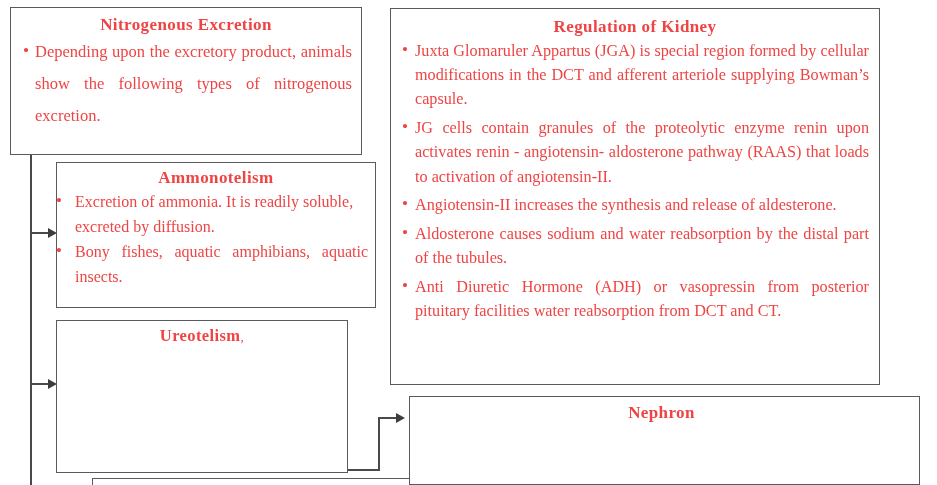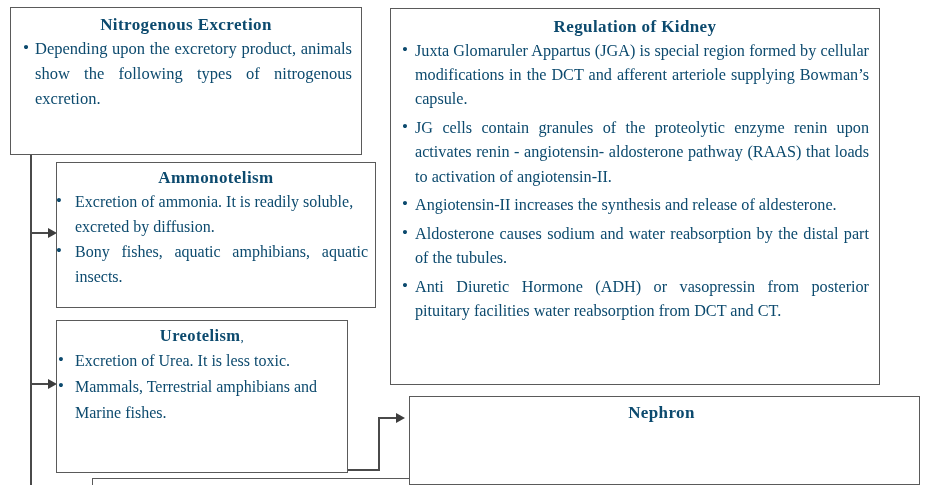--- a/index.html
+++ b/index.html
@@ -7,21 +7,21 @@
     padding: 0;
     background: #ffffff;
   }
   #page {
     position: relative;
     width: 937px;
     height: 485px;
     overflow: hidden;
     background: #ffffff;
     font-family: "Liberation Serif", "DejaVu Serif", serif;
-    color: #0c4a6e;
+    color: #ef4444;
   }
 
   
   .box {
     position: absolute;
     box-sizing: border-box;
     border: 1.6px solid #5a5a5a;
     background: #ffffff;
     overflow: hidden;
   }
@@ -51,21 +51,21 @@
     line-height: inherit;
   }
   .just { text-align: justify; text-align-last: left; }
 
   
   #box-nitro {
     left: 10px; top: 7px; width: 352px; height: 148px;
     padding: 6px 9px 0 9px;
   }
   #box-nitro .box-title { font-size: 17px; line-height: 22px; }
-  #box-nitro ul.bl { font-size: 16.5px; line-height: 25px; padding-left: 2px; }
+  #box-nitro ul.bl { font-size: 16.5px; line-height: 32px; padding-left: 2px; }
 
   #box-ammono {
     left: 56px; top: 162px; width: 320px; height: 146px;
     padding: 4px 7px 0 7px;
   }
   #box-ammono .box-title { font-size: 17px; line-height: 22px; }
   #box-ammono ul.bl { font-size: 16px; line-height: 25px; }
   #box-ammono ul.bl > li { padding-left: 11px; }
   #box-ammono ul.bl > li::before { left: -8px; }
 
@@ -162,24 +162,20 @@
     <ul class="bl">
       <li>Excretion of ammonia. It is readily soluble, excreted by diffusion.</li>
       <li class="just">Bony fishes, aquatic amphibians, aquatic insects.</li>
     </ul>
   </div>
 
   <div class="box" id="box-ureo">
     <div class="box-title">
       <span>Ureotelism</span><span class="title-mark">,</span>
     </div>
-    <ul class="bl">
-      <li class="just">Excretion of Urea. It is less toxic.</li>
-      <li>Mammals, Terrestrial amphibians and Marine fishes.</li>
-    </ul>
   </div>
 
   <div class="box" id="box-uricotelic"></div>
 
   <div class="box" id="box-regulation">
     <div class="box-title">Regulation of Kidney</div>
     <ul class="bl">
       <li class="just">Juxta Glomaruler Appartus (JGA) is special region formed by cellular modifications in the DCT and afferent arteriole supplying Bowman’s capsule.</li>
       <li class="just">JG cells contain granules of the proteolytic enzyme renin upon activates renin - angiotensin- aldosterone pathway (RAAS) that loads to activation of angiotensin-II.</li>
       <li class="just">Angiotensin-II increases the synthesis and release of aldesterone.</li>

